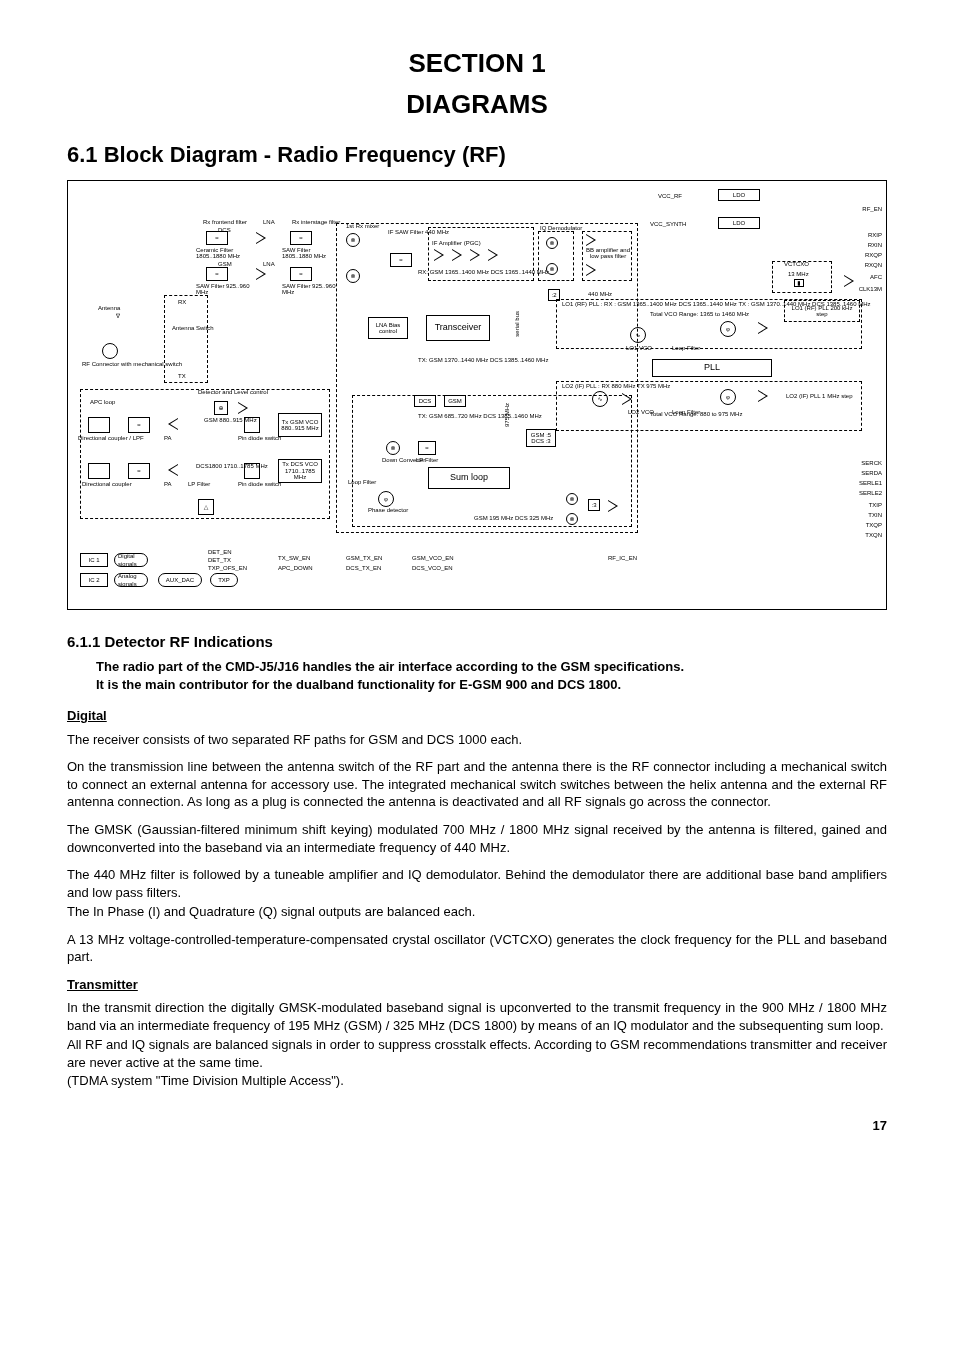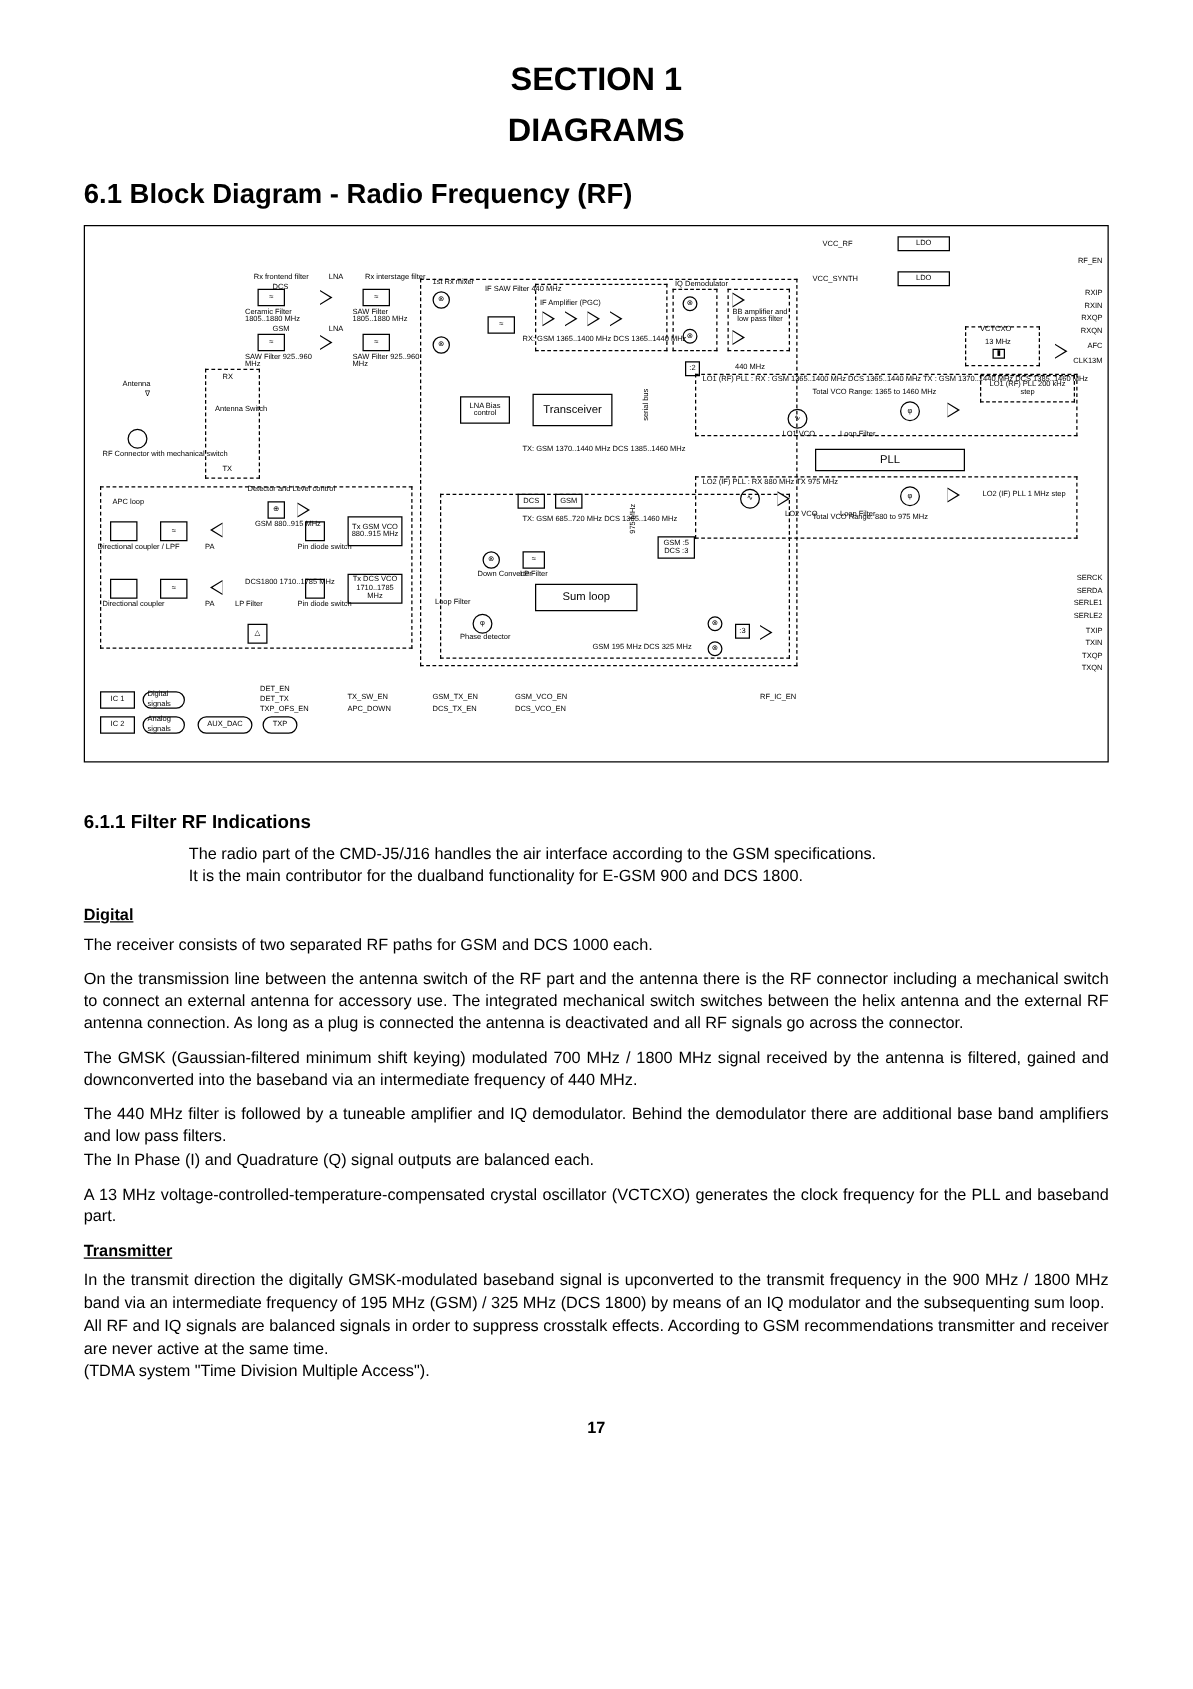--- a/index.html
+++ b/index.html
@@ -22,43 +22,43 @@
       font-size: 22px;
       font-weight: bold;
       margin: 18px 0 10px;
     }
     h3 {
       font-size: 15px;
       font-weight: bold;
       margin: 16px 0 6px;
     }
     .intro {
-      font-weight: normal;
-      margin: 6px 0 14px 84px;
+      font-weight: bold;
+      margin: 6px 0 14px 29px;
     }
     .subhead {
       font-weight: bold;
       text-decoration: underline;
       margin: 10px 0 4px;
     }
     p {
       margin: 6px 0 10px;
       text-align: justify;
     }
     .pagenum {
-      text-align: center;
+      text-align: right;
       font-weight: bold;
       margin-top: 28px;
       font-size: 13px;
     }
     .diagram {
       border: 1px solid #000;
       width: 100%;
       height: 430px;
-      margin: 8px 0 38px;
+      margin: 8px 0 22px;
       position: relative;
       box-sizing: border-box;
       overflow: hidden;
       font-size: 6px;
     }
     .db {
       position: absolute;
       font-size: 6px;
       line-height: 1.05;
     }
@@ -369,21 +369,21 @@
   <div class="db" style="top:374px; left:540px;">RF_IC_EN</div>
 
   <div class="box" style="top:108px; left:480px; width:12px; height:12px;">:2</div>
 
   <div class="box" style="top:318px; left:130px; width:16px; height:16px;">△</div>
   <div class="box" style="top:220px; left:146px; width:14px; height:14px;">⊕</div>
   <div class="amp" style="top:221px; left:170px;"></div>
 
 </div>
 
-<h3>6.1.1 Filter RF Indications</h3>
+<h3>6.1.1 Detector RF Indications</h3>
 
 <div class="intro">
   <div>The radio part of the CMD-J5/J16 handles the air interface according to the GSM specifications.</div>
   <div>It is the main contributor for the dualband functionality for E-GSM 900 and DCS 1800.</div>
 </div>
 
 <div class="subhead">Digital</div>
 <p>The receiver consists of two separated RF paths for GSM and DCS 1000 each.</p>
 <p>On the transmission line between the antenna switch of the RF part and the antenna there is the RF connector including a mechanical switch to connect an external antenna for accessory use. The integrated mechanical switch switches between the helix antenna and the external RF antenna connection. As long as a plug is connected the antenna is deactivated and all RF signals go across the connector.</p>
 <p>The GMSK (Gaussian-filtered minimum shift keying) modulated 700 MHz / 1800 MHz signal received by the antenna is filtered, gained and downconverted into the baseband via an intermediate frequency of 440 MHz.</p>

